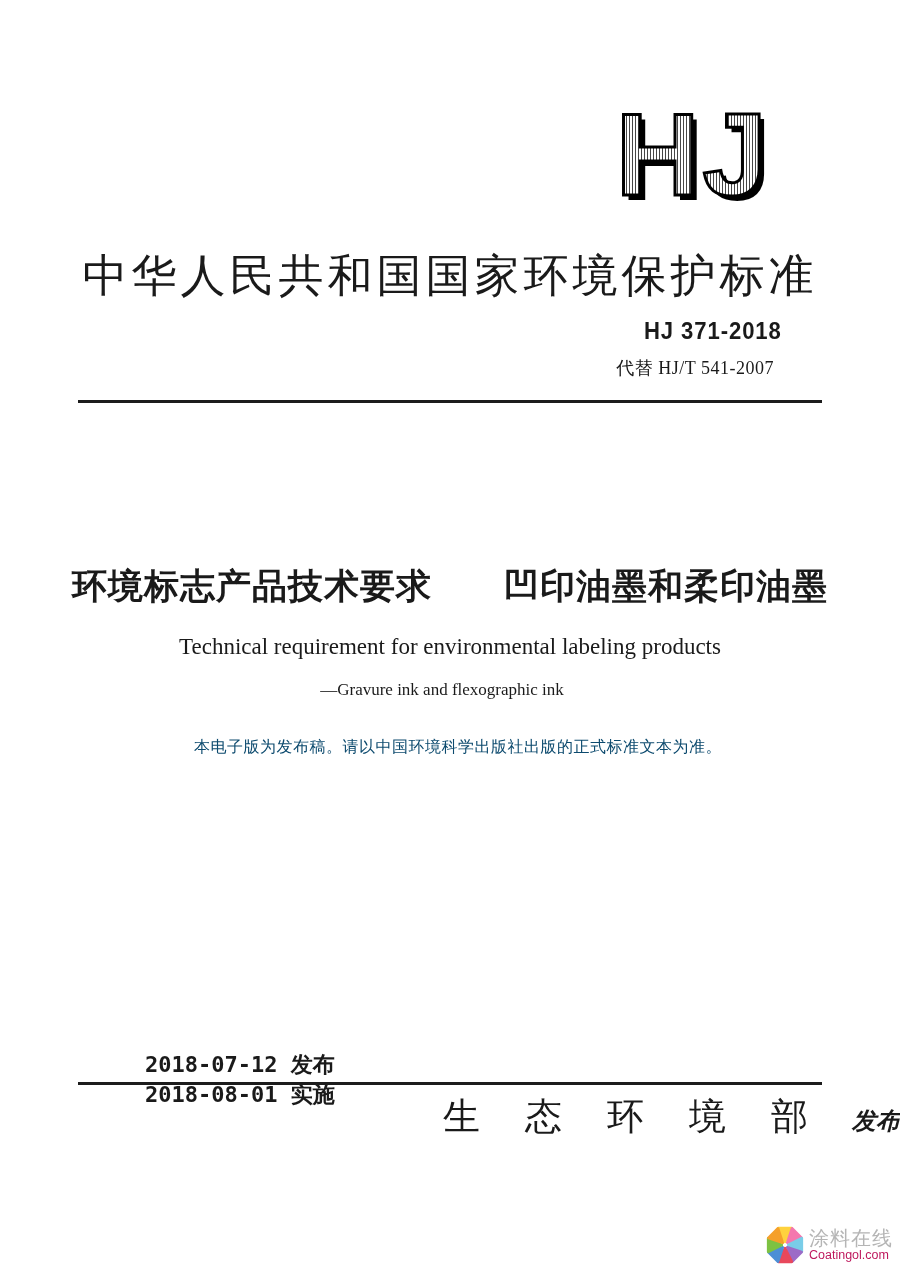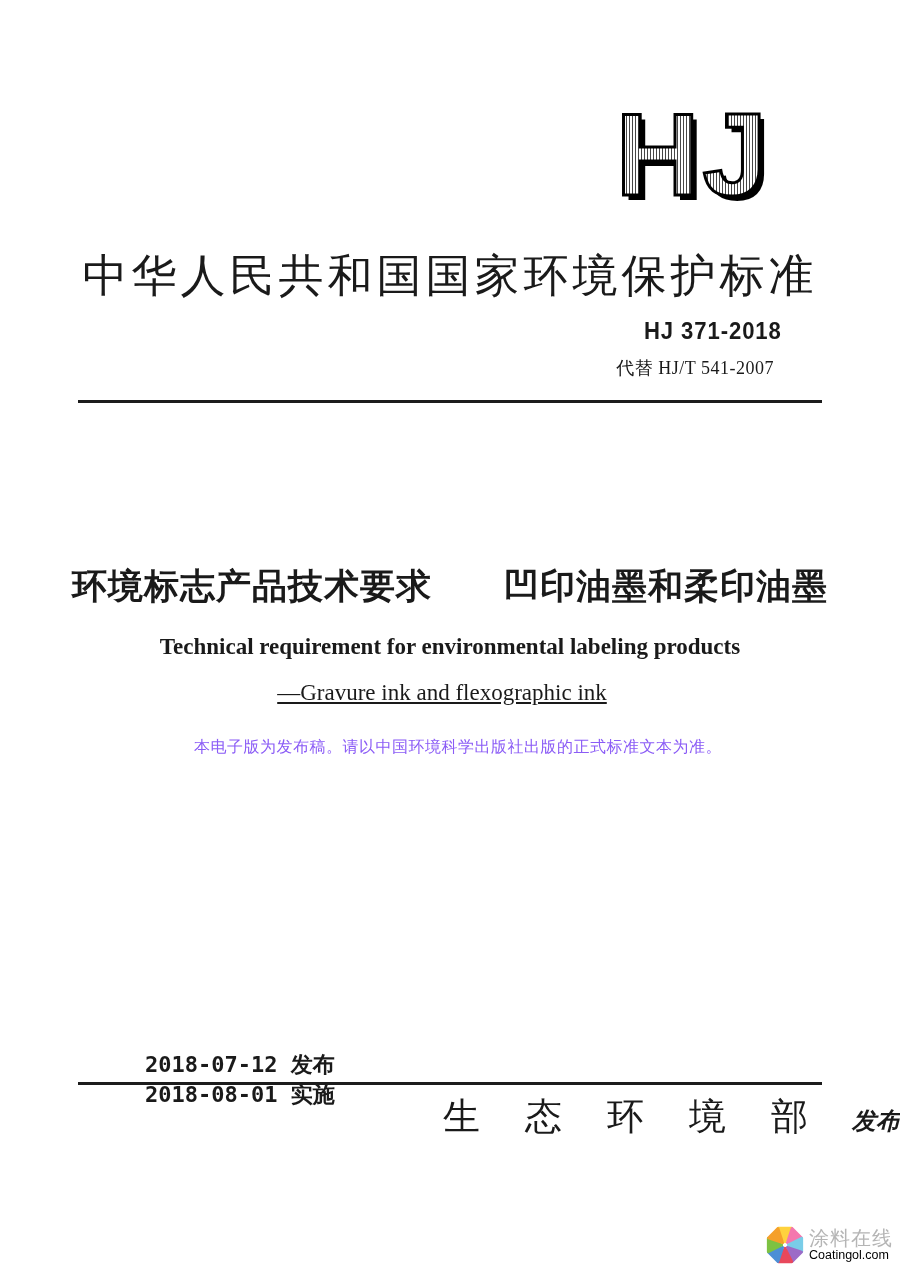--- a/index.html
+++ b/index.html
@@ -88,39 +88,37 @@
     letter-spacing: 1px;
     white-space: nowrap;
   }
   .title-en {
     position: absolute;
     top: 634px;
     left: 0; right: 0;
     text-align: center;
     font-size: 23px;
     white-space: nowrap;
-    font-weight: bold;
   }
   .subtitle-en {
     position: absolute;
     top: 680px;
     left: 0; right: 16px;
     text-align: center;
-    font-size: 23px;
-    white-space: nowrap;
-    text-decoration: underline;
+    font-size: 17px;
+    white-space: nowrap;
   }
   .notice {
     position: absolute;
     top: 737px;
     left: 0; right: 0;
     text-align: center;
     font-size: 16px;
     letter-spacing: 0.5px;
-    color: #8b5cf6;
+    color: #0c4a6e;
     white-space: nowrap;
     margin-left: 16px;
   }
 
   
   .dates-row {
     position: absolute;
     top: 1050px;
     left: 145px;
     right: 142px;
@@ -227,17 +225,17 @@
           <polygon points="22,18.5 15,4.5 29,4.5" fill="#7ACDE8" stroke="#7ACDE8" stroke-width="3" stroke-linejoin="round" transform="rotate(90 22 22)"></polygon>
           <polygon points="22,18.5 15,4.5 29,4.5" fill="#9C6BC7" stroke="#9C6BC7" stroke-width="3" stroke-linejoin="round" transform="rotate(135 22 22)"></polygon>
           <polygon points="22,18.5 15,4.5 29,4.5" fill="#E8485C" stroke="#E8485C" stroke-width="3" stroke-linejoin="round" transform="rotate(180 22 22)"></polygon>
           <polygon points="22,18.5 15,4.5 29,4.5" fill="#4D8FD6" stroke="#4D8FD6" stroke-width="3" stroke-linejoin="round" transform="rotate(225 22 22)"></polygon>
           <polygon points="22,18.5 15,4.5 29,4.5" fill="#7DC242" stroke="#7DC242" stroke-width="3" stroke-linejoin="round" transform="rotate(270 22 22)"></polygon>
           <polygon points="22,18.5 15,4.5 29,4.5" fill="#F5A02B" stroke="#F5A02B" stroke-width="3" stroke-linejoin="round" transform="rotate(315 22 22)"></polygon>
         </g>
     </svg>
     <div class="wm-text">
       <div class="wm-name" style="color: rgb(181, 181, 181);">涂料在线</div>
-      <div class="wm-site" style="color: #000000;">Coatingol.com</div>
+      <div class="wm-site" style="color: #be185d;">Coatingol.com</div>
     </div>
   </div>
 
 </div>
 
 </body></html>

